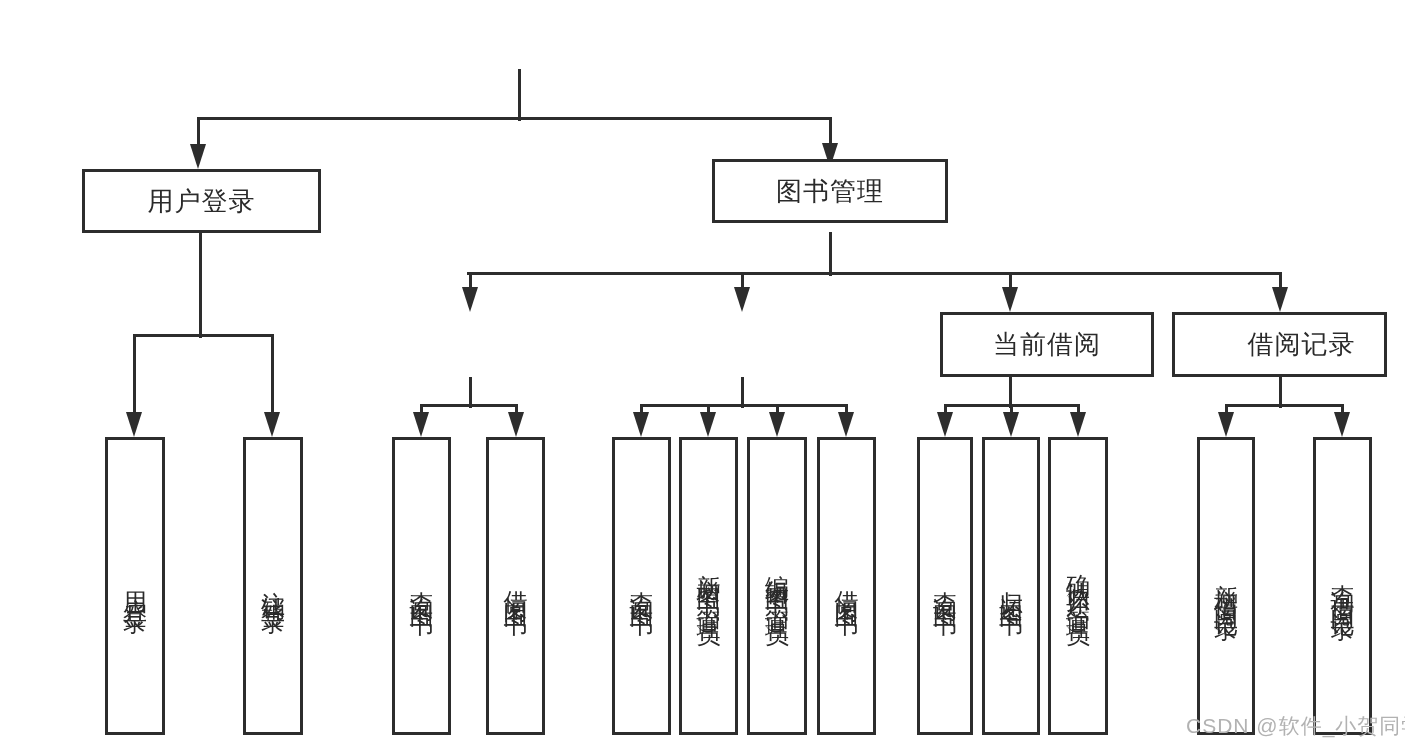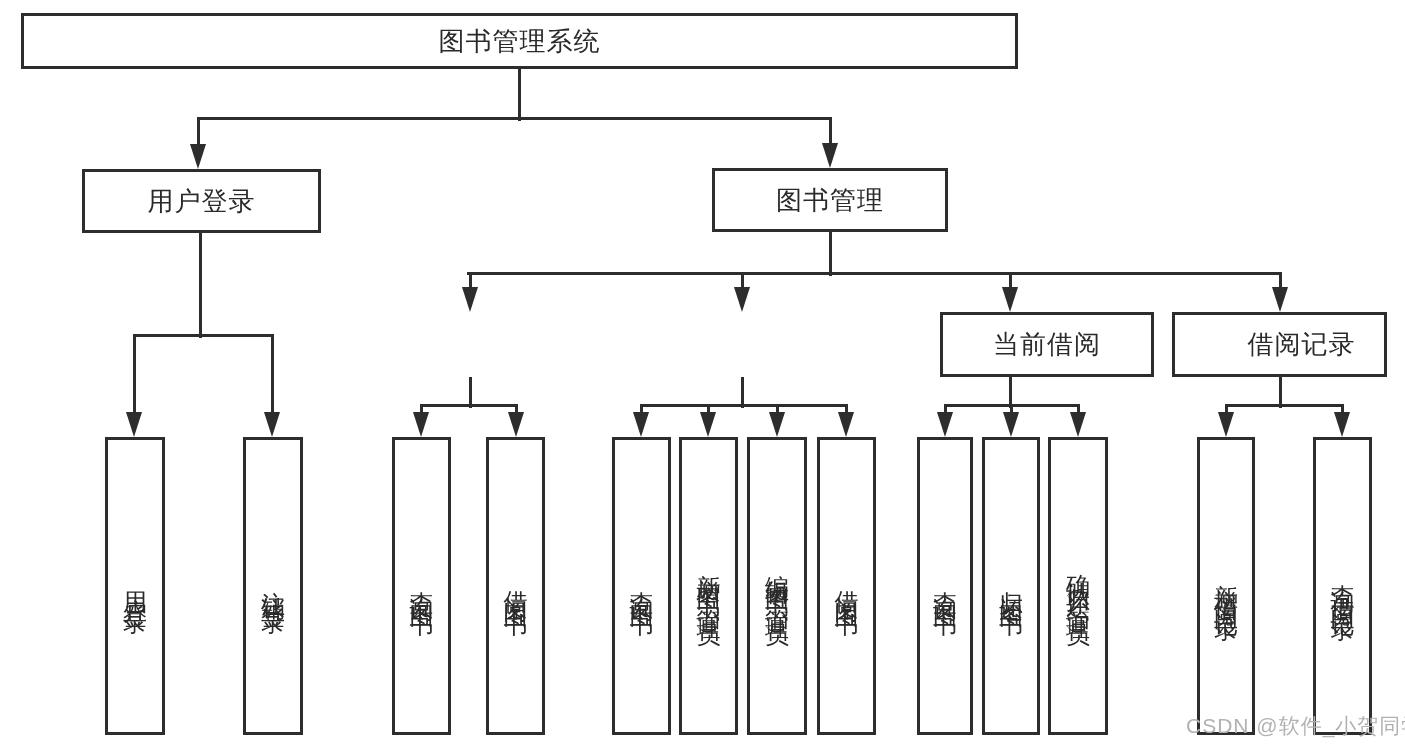--- a/index.html
+++ b/index.html
@@ -119,24 +119,23 @@
       <div class="vline" style="left: 1010px; top: 405px; width: 3px; height: 14px; background: rgb(45, 45, 45);"></div>
       <div class="arrowhead" style="left: 1003px; top: 412px; border-top-color: rgb(45, 45, 45);"></div>
       <div class="vline" style="left: 1077px; top: 405px; width: 3px; height: 14px; background: rgb(45, 45, 45);"></div>
       <div class="arrowhead" style="left: 1070px; top: 412px; border-top-color: rgb(45, 45, 45);"></div>
       <div class="vline" style="left: 1225px; top: 405px; width: 3px; height: 14px; background: rgb(45, 45, 45);"></div>
       <div class="arrowhead" style="left: 1218px; top: 412px; border-top-color: rgb(45, 45, 45);"></div>
       <div class="vline" style="left: 1341px; top: 405px; width: 3px; height: 14px; background: rgb(45, 45, 45);"></div>
       <div class="arrowhead" style="left: 1334px; top: 412px; border-top-color: rgb(45, 45, 45);"></div>
     </div>
 
-  <div class="node" style="left:21px; top:13px; width:997px; height:56px;">图书管理系统</div>
 
   <div class="node" style="left:82px; top:169px; width:239px; height:64px;">用户登录</div>
-  <div class="node" style="left:712px; top:168px; width:236px; height:64px;">图书管理</div>
+  <div class="node" style="left:712px; top:159px; width:236px; height:64px;">图书管理</div>
 
   <div class="node" style="left:940px; top:312px; width:214px; height:65px;">当前借阅</div>
   <div class="node" style="left:1172px; top:312px; width:215px; height:65px;padding-left:44px;">借阅记录</div>
 
   <div class="leaf" style="left:105px; top:437px; width:60px; height:298px;">用户登录</div>
   <div class="leaf" style="left:243px; top:437px; width:60px; height:298px;">注销登录</div>
 
   <div class="leaf" style="left:392px; top:437px; width:59px; height:298px;">查询图书</div>
   <div class="leaf" style="left:486px; top:437px; width:59px; height:298px;">借阅图书</div>
 

